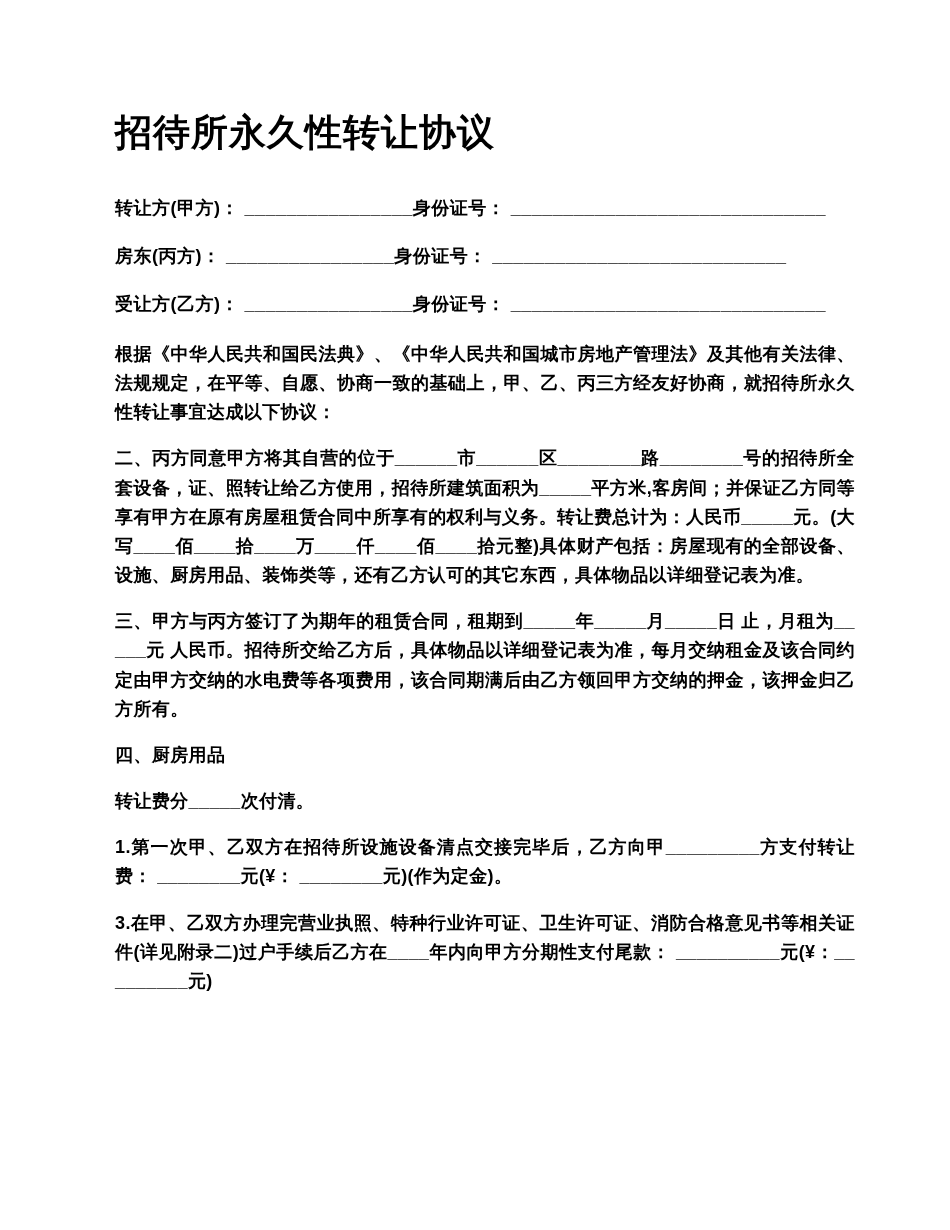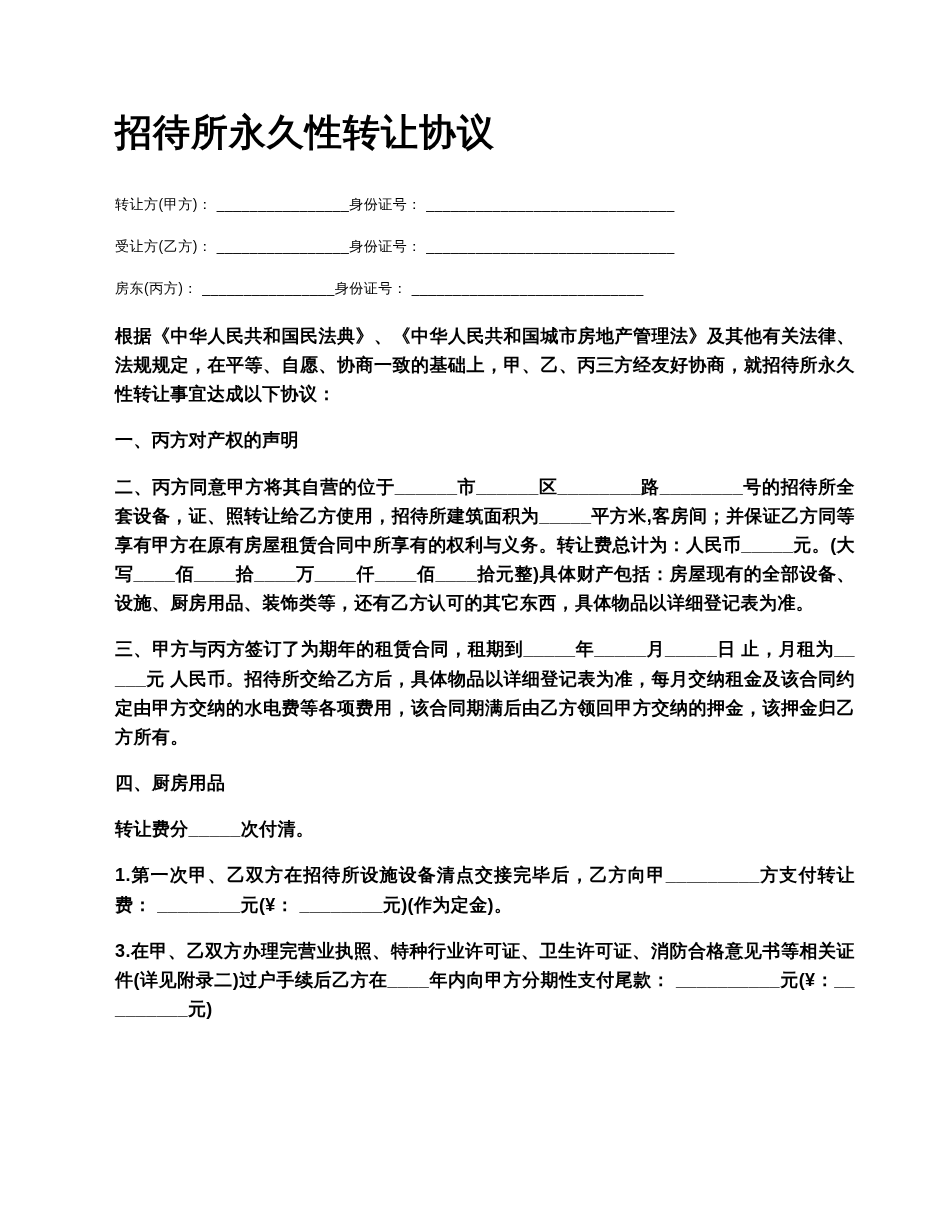--- a/index.html
+++ b/index.html
@@ -21,22 +21,22 @@
   }
   .doc-title {
     font-size: 37px;
     font-weight: bold;
     letter-spacing: 1px;
     color: #000000;
     margin-bottom: 38px;
     font-family: "Liberation Sans", "DejaVu Sans", sans-serif;
   }
   .party-line {
-    font-size: 14px;
-    font-weight: normal;
+    font-size: 18px;
+    font-weight: bold;
     margin-bottom: 24px;
     white-space: nowrap;
     letter-spacing: 0.5px;
   }
   .doc-body p {
     font-size: 18px;
     font-weight: bold;
     line-height: 1.62;
     text-align: justify;
     margin-top: 17px;
@@ -52,29 +52,28 @@
 </style>
 </head>
 <body>
 
 <div class="page">
 
   <h1 class="doc-title">招待所永久性转让协议</h1>
 
   <div class="parties">
     <div class="party-line">转让方(甲方)： ________________身份证号： ______________________________</div>
+    <div class="party-line">房东(丙方)： ________________身份证号： ____________________________</div>
     <div class="party-line">受让方(乙方)： ________________身份证号： ______________________________</div>
-    <div class="party-line">房东(丙方)： ________________身份证号： ____________________________</div>
   </div>
 
   <div class="doc-body">
 
     <p>根据《中华人民共和国民法典》、《中华人民共和国城市房地产管理法》及其他有关法律、法规规定，在平等、自愿、协商一致的基础上，甲、乙、丙三方经友好协商，就招待所永久性转让事宜达成以下协议：</p>
 
-    <p class="section-heading">一、丙方对产权的声明</p>
 
 
     <p>二、丙方同意甲方将其自营的位于______市______区________路________号的招待所全套设备，证、照转让给乙方使用，招待所建筑面积为_____平方米,客房间；并保证乙方同等享有甲方在原有房屋租赁合同中所享有的权利与义务。转让费总计为：人民币_____元。(大写____佰____拾____万____仟____佰____拾元整)具体财产包括：房屋现有的全部设备、设施、厨房用品、装饰类等，还有乙方认可的其它东西，具体物品以详细登记表为准。</p>
 
     <p>三、甲方与丙方签订了为期年的租赁合同，租期到_____年_____月_____日 止，月租为_____元 人民币。招待所交给乙方后，具体物品以详细登记表为准，每月交纳租金及该合同约定由甲方交纳的水电费等各项费用，该合同期满后由乙方领回甲方交纳的押金，该押金归乙方所有。</p>
 
     <p class="section-heading">四、厨房用品</p>
 
     <p>转让费分_____次付清。</p>
 

